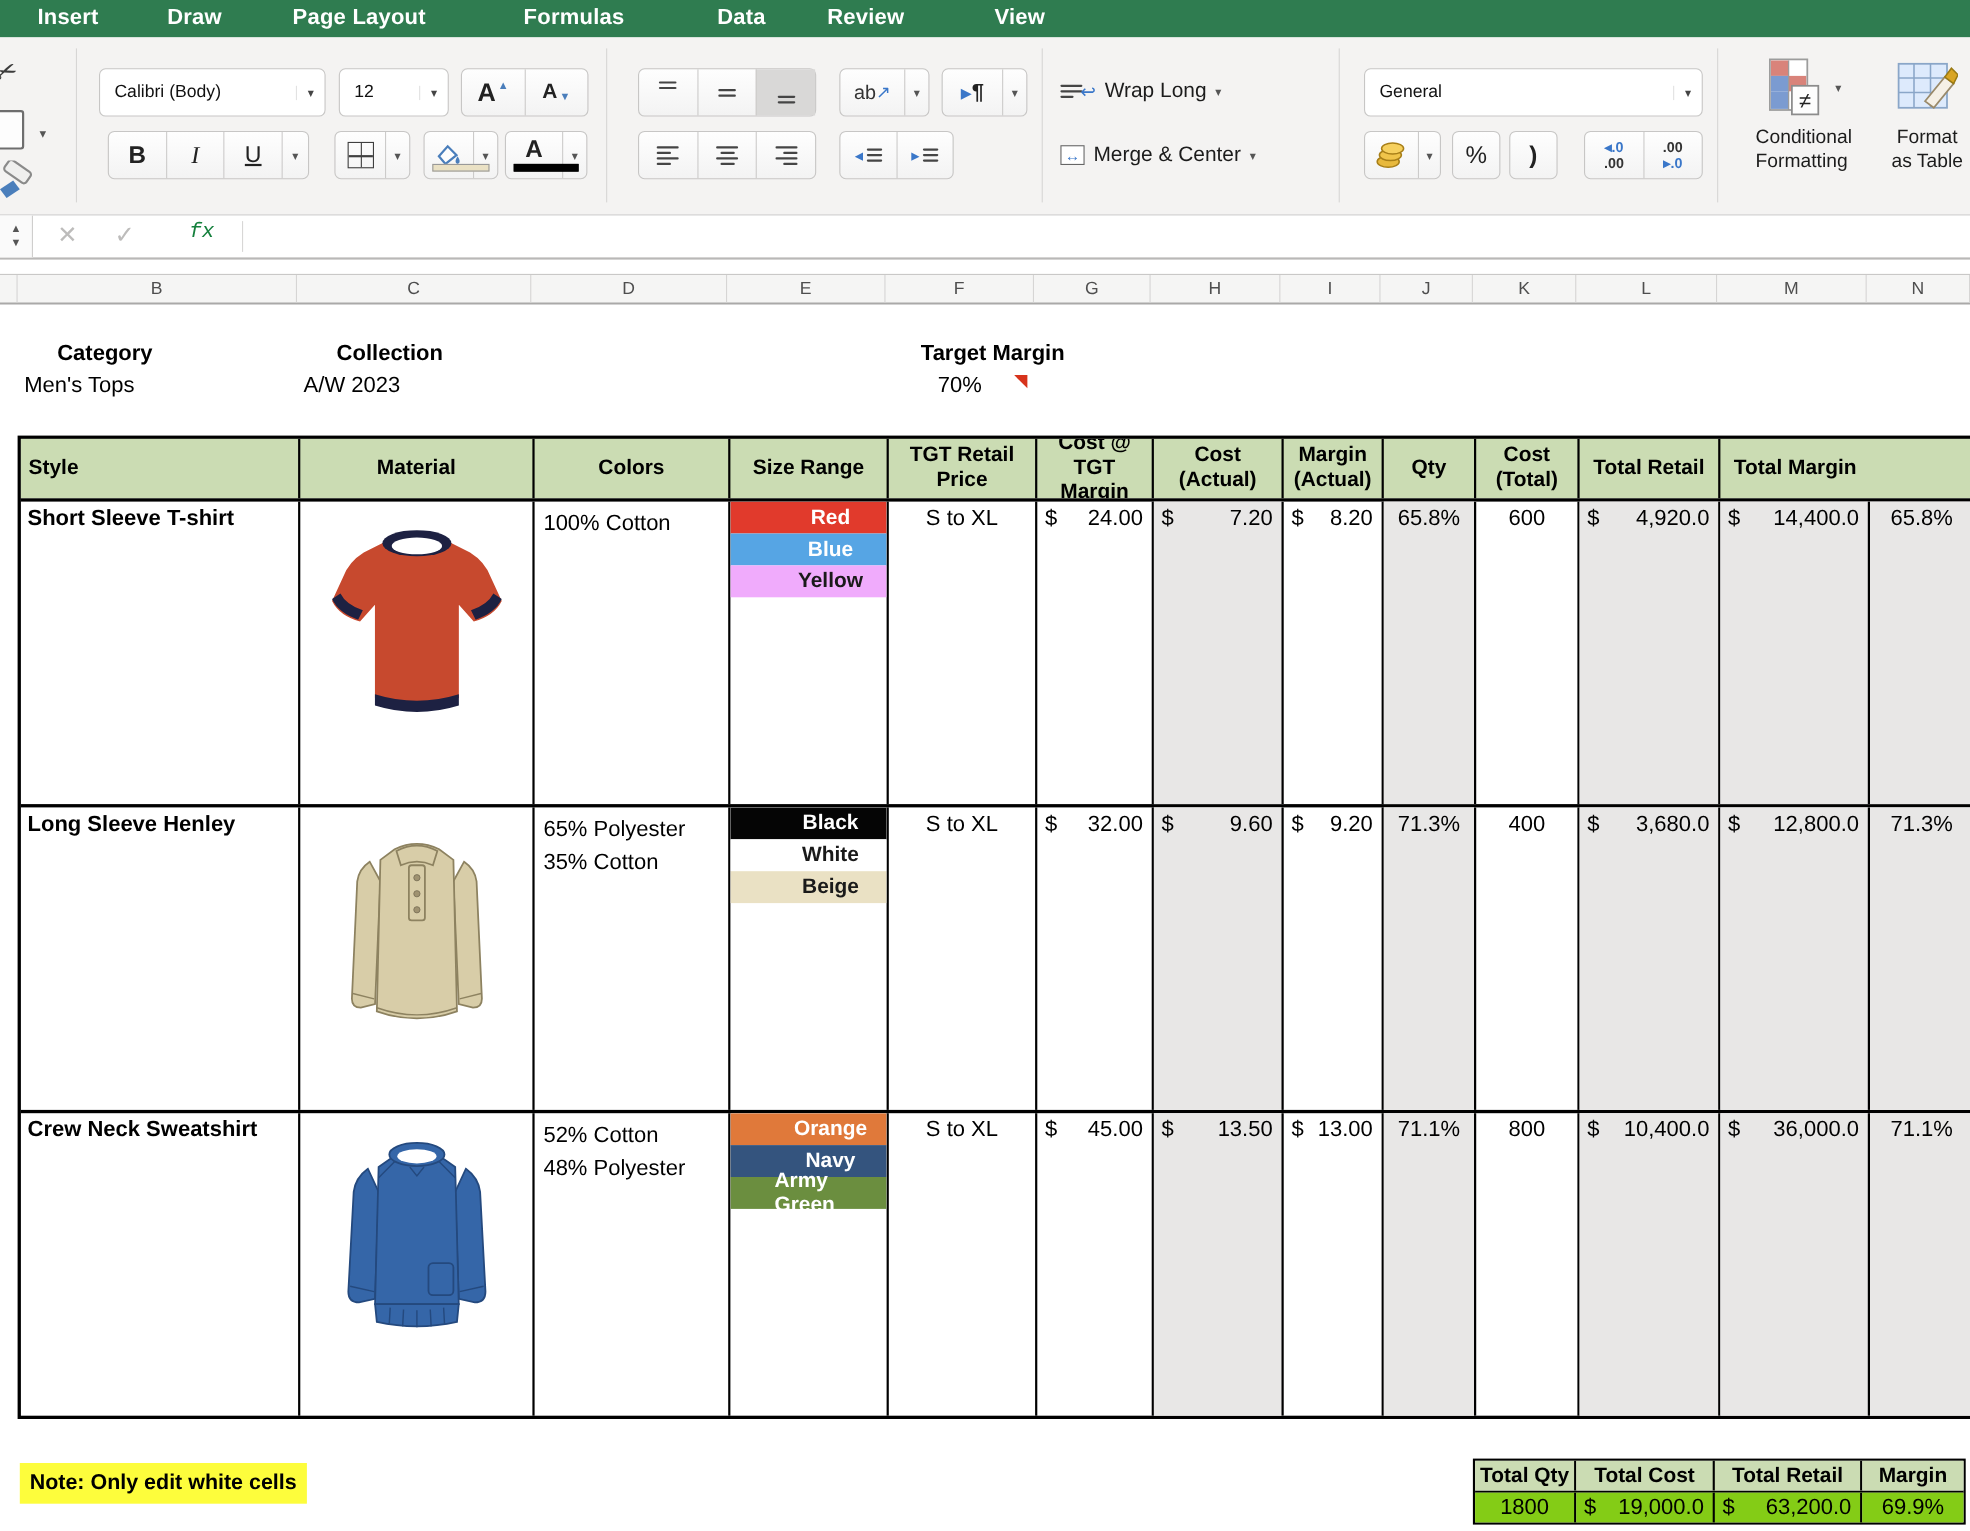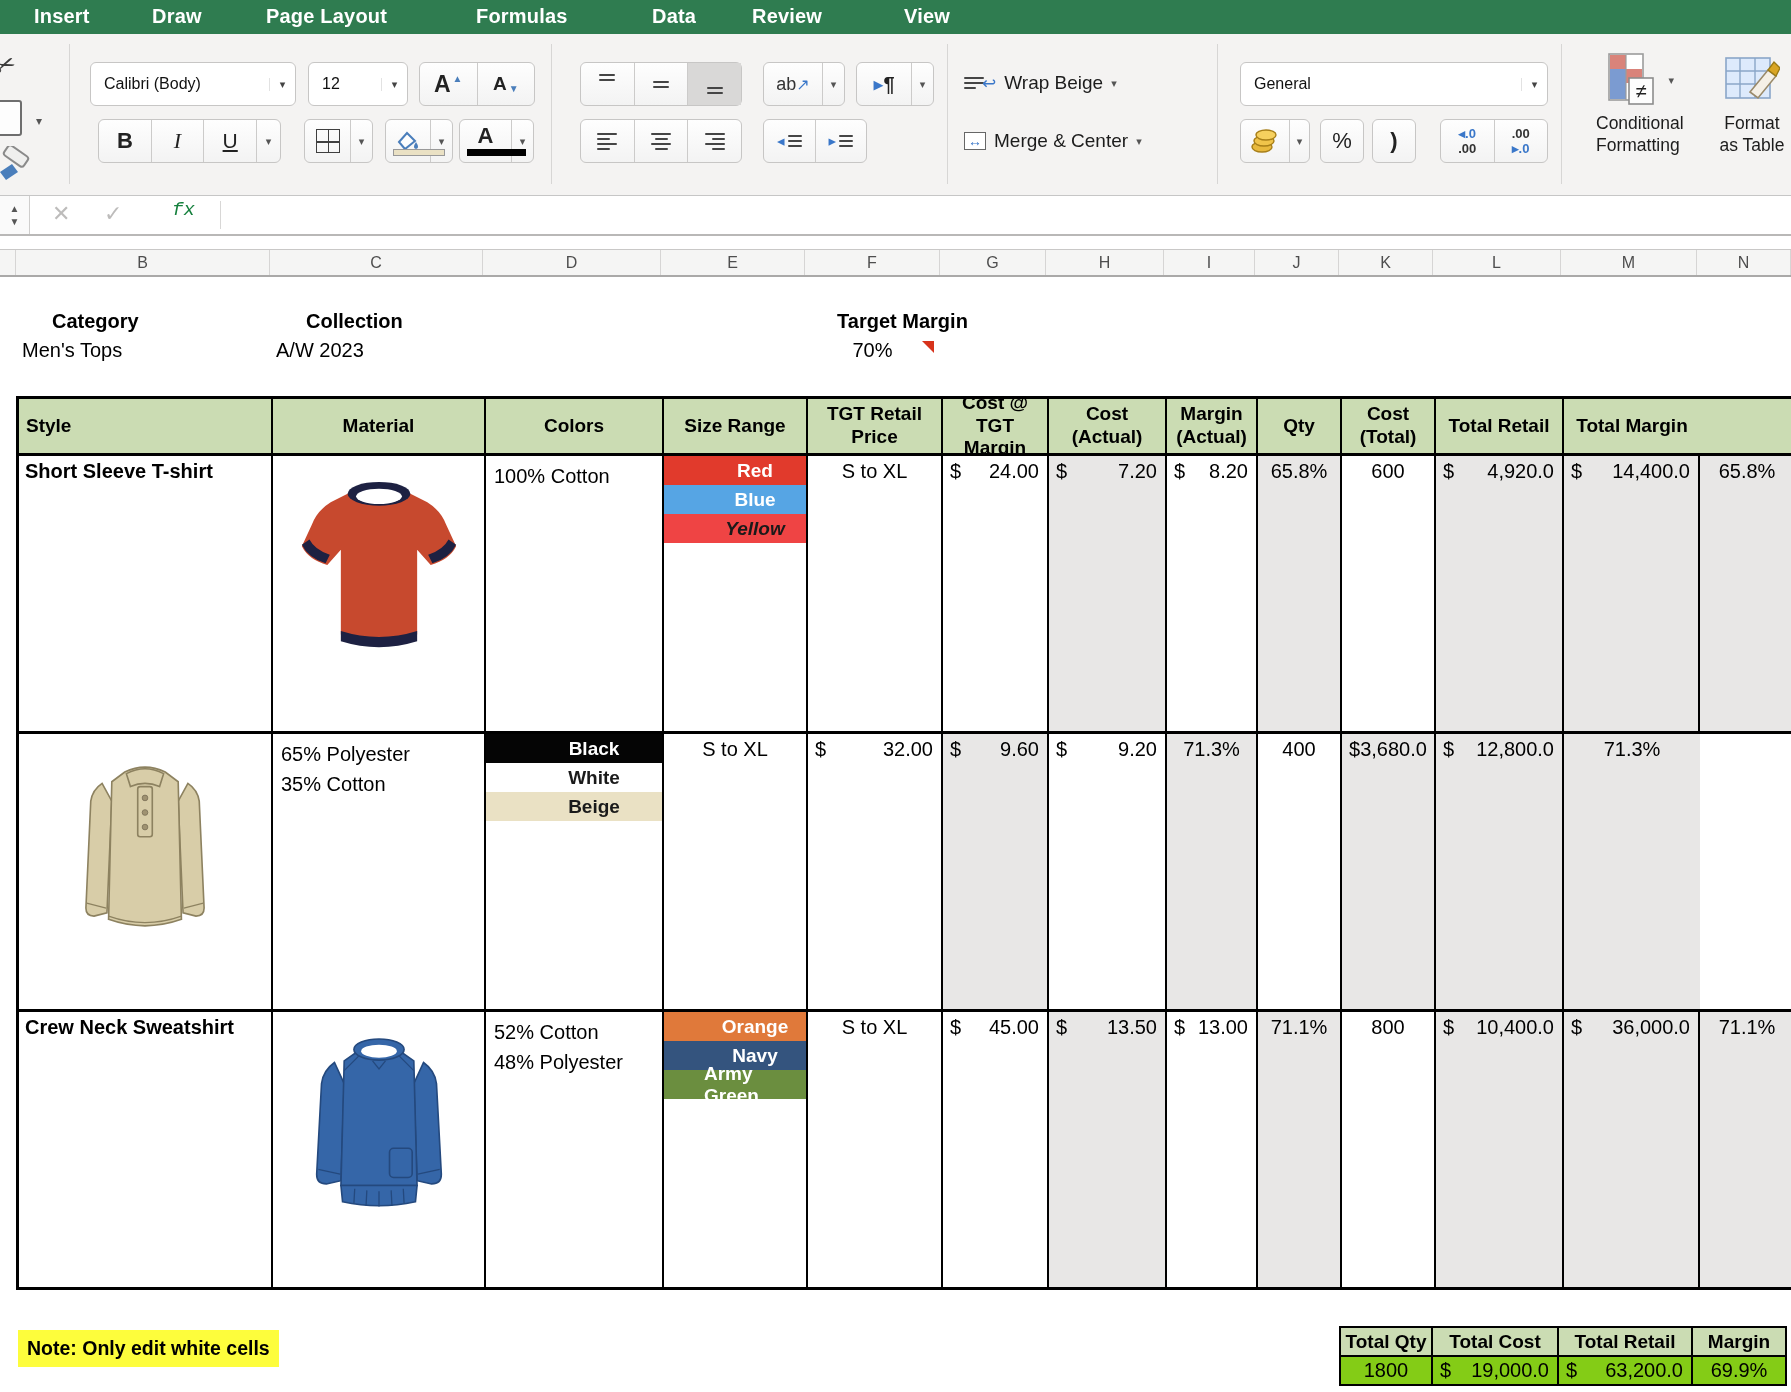--- a/index.html
+++ b/index.html
@@ -295,21 +295,21 @@
 
   <div class="vdiv" style="left:947px"></div>
 
   <div style="position:absolute;left:964px;top:38px;display:flex;align-items:center;gap:8px">
     <span class="bars al-left" style="width:20px">
         <i style="width:20px"></i>
         <i style="width:20px"></i>
         <i style="width:12px"></i>
       </span>
     <span class="blue" style="font-size:17px;margin-left:-10px">↩</span>
-    <span class="lbl" style="font-size:19px">Wrap Beige</span>
+    <span class="lbl" style="font-size:19px">Wrap Long</span>
     <span class="ddcaret">▾</span>
   </div>
   <div style="position:absolute;left:964px;top:96px;display:flex;align-items:center;gap:8px">
     <span style="width:22px;height:18px;border:1.5px solid #666;display:flex;align-items:center;justify-content:center;background:#fff">
       <span class="blue" style="font-size:14px">↔</span>
     </span>
     <span class="lbl" style="font-size:19px">Merge &amp; Center</span>
     <span class="ddcaret">▾</span>
   </div>
 
@@ -448,21 +448,21 @@
           <ellipse cx="105" cy="29" rx="27" ry="9" fill="#ffffff"></ellipse>
         </svg>
       </div>
       <div class="c cell-mat">
         <div>100% Cotton</div>
         <div></div>
       </div>
       <div class="c">
         <div class="swatch" style="background-color: rgb(225, 58, 44); color: rgb(255, 255, 255);">Red</div>
         <div class="swatch" style="background-color: rgb(86, 165, 228); color: rgb(255, 255, 255);">Blue</div>
-        <div class="swatch" style="background-color: #ef4444; color: rgb(26, 26, 26); font-style: italic;">Yellow</div>
+        <div class="swatch" style="background-color: #f0abfc; color: rgb(26, 26, 26);">Yellow</div>
       </div>
       <div class="c cell-mid">S to XL</div>
       <div class="c money">
         <span>$</span>
           <span>24.00</span>
       </div>
       <div class="c money grey">
         <span>$</span>
           <span>7.20</span>
       </div>
@@ -477,20 +477,21 @@
           <span>4,920.0</span>
       </div>
       <div class="c money grey">
         <span>$</span>
           <span>14,400.0</span>
       </div>
       <div class="c cell-mid grey">65.8%</div>
     </div>
 
     <div class="grid-row trow drow">
+      <div class="c cell-style">Long Sleeve Henley</div>
       <div class="c cell-sketch">
         <svg width="170" height="205" viewBox="0 0 210 240">
           <g fill="#d8cda8" stroke="#8d8260" stroke-width="2">
             <path d="M52,42 Q40,50 38,64 L32,196 Q32,206 42,206 L58,202 L64,64 Z"></path>
             <path d="M158,42 Q170,50 172,64 L178,196 Q178,206 168,206 L152,202 L146,64 Z"></path>
             <path d="M64,40 L80,28 Q105,16 130,28 L146,40 L150,210 Q105,226 60,210 Z"></path>
             <path d="M82,30 Q105,18 128,30 L123,46 Q105,38 87,46 Z"></path>
             <rect x="96" y="46" width="18" height="62" rx="3"></rect>
           </g>
           <g stroke="#8d8260" stroke-width="1.6" fill="none">

